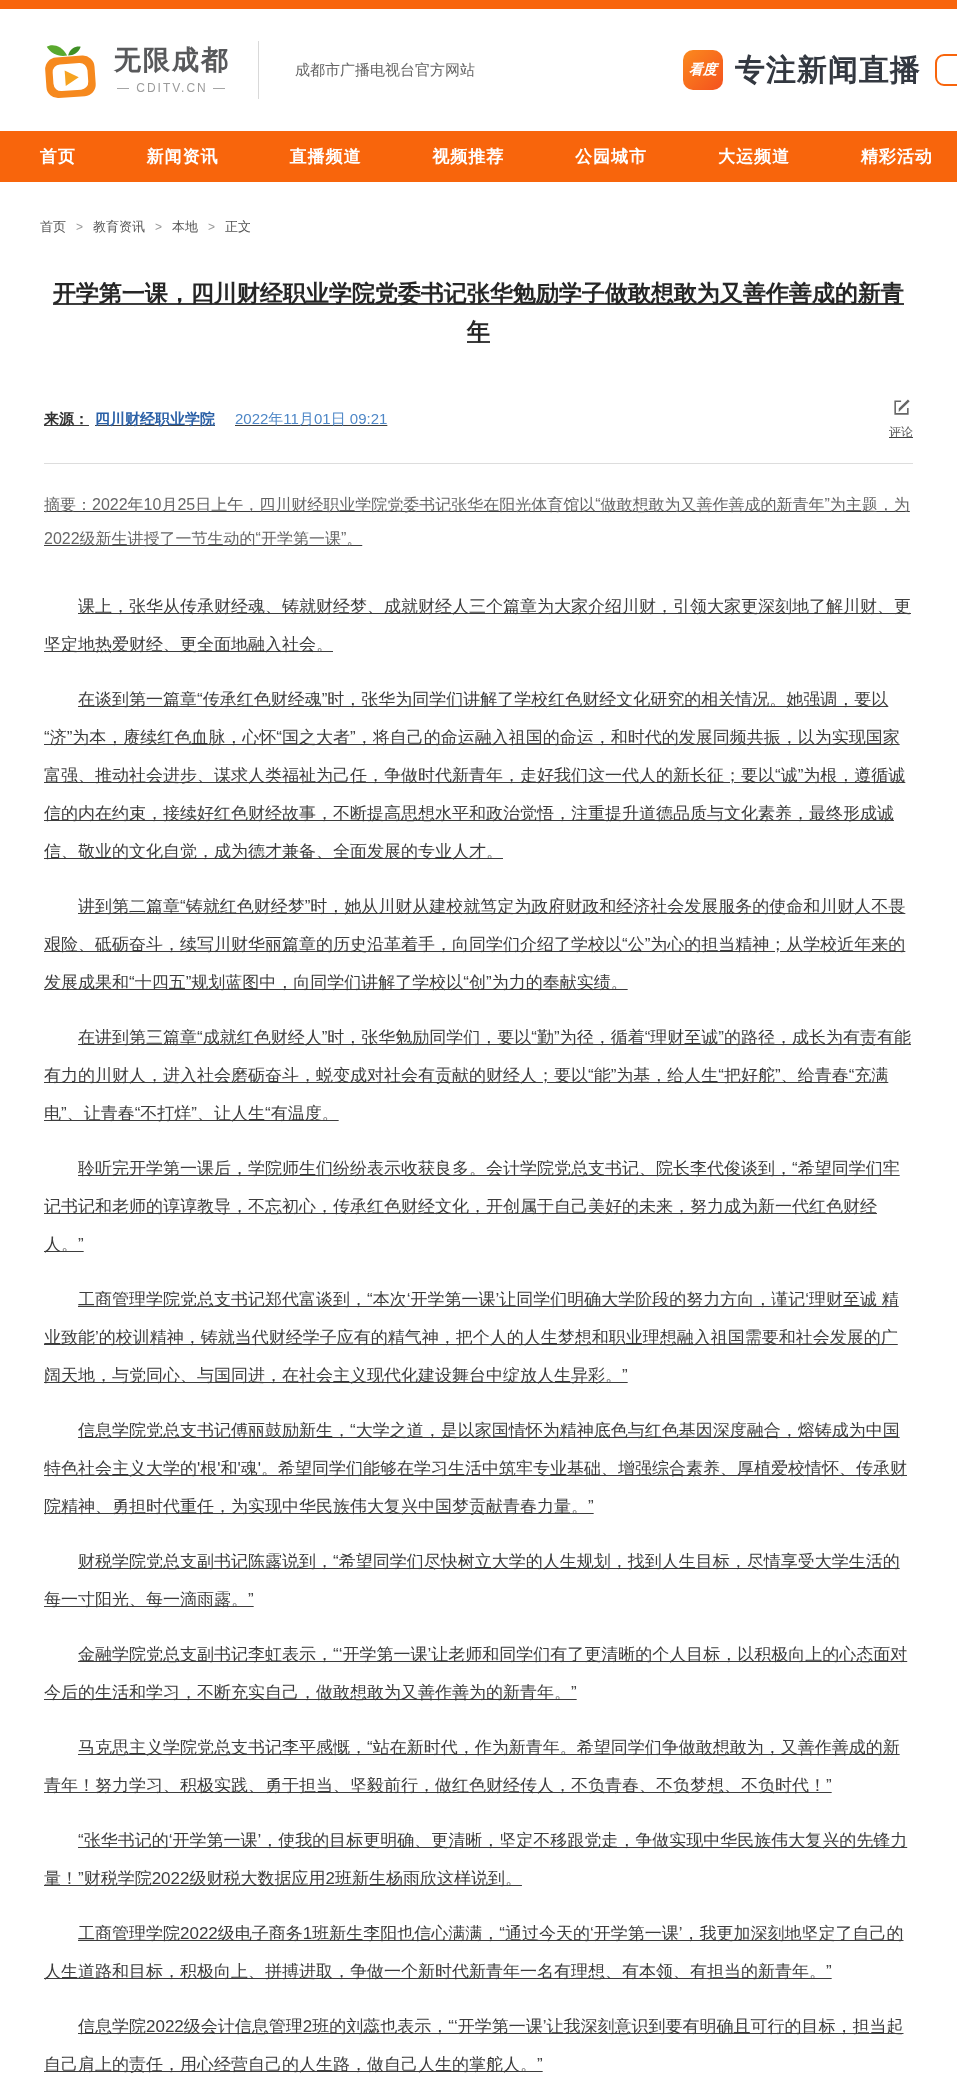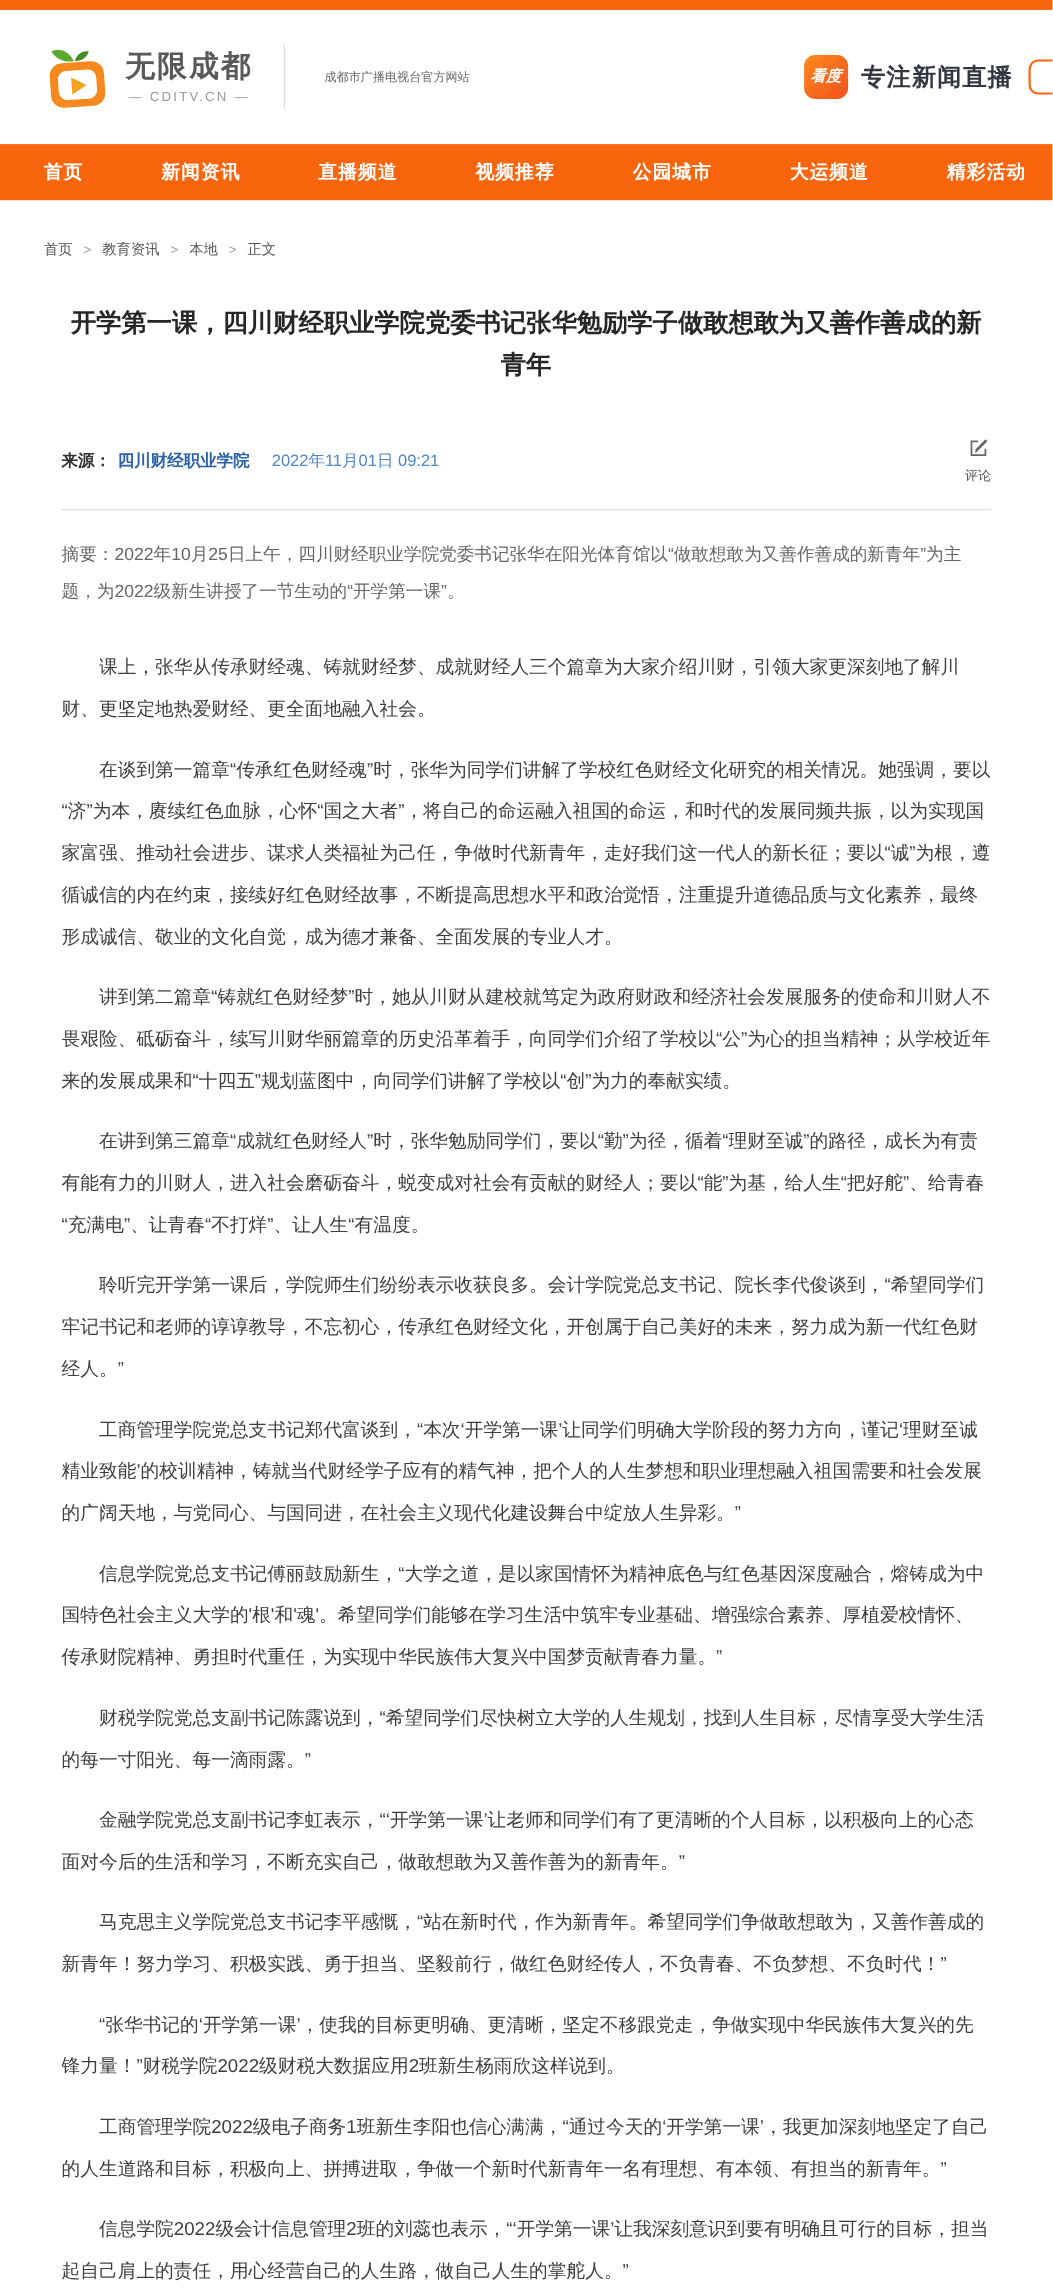--- a/index.html
+++ b/index.html
@@ -22,30 +22,30 @@
     height:122px;
     display:flex;align-items:center;justify-content:space-between;
     padding:0 0 0 40px;position:relative;overflow:hidden;
   }
   .logo-group{display:flex;align-items:center;}
   .logo-mark{width:62px;height:62px;flex:0 0 auto;}
   .logo-text{margin-left:12px;text-align:center;}
   .logo-title{font-size:27px;font-weight:bold;color:#58595b;letter-spacing:2px;line-height:30px;}
   .logo-domain{font-size:12px;color:#9a9a9a;letter-spacing:2px;margin-top:6px;}
   .header-vdivider{width:1px;height:58px;background:#d9d9d9;margin:0 36px 0 28px;}
-  .tagline{font-size:11px;color:#666;}
+  .tagline{font-size:15px;color:#666;}
   .header-right{display:flex;align-items:center;margin-right:0;}
   .kandu-badge{
     width:40px;height:40px;border-radius:10px;
     background:linear-gradient(135deg,#fb8a1e,#f4511e);
     color:#fff;display:flex;align-items:center;justify-content:center;
     font-family:"DejaVu Serif","Liberation Serif",serif;
     font-style:italic;font-size:14px;font-weight:bold;flex:0 0 auto;
   }
-  .slogan{font-size:22px;font-weight:bold;color:#333840;margin:0 14px 0 12px;letter-spacing:1px;}
+  .slogan{font-size:30px;font-weight:bold;color:#333840;margin:0 14px 0 12px;letter-spacing:1px;}
   .partial-button{
     width:46px;height:32px;border:2px solid var(--accent);border-radius:9px;
     margin-right:-24px;flex:0 0 auto;background:#fff;
   }
   
   .main-nav{
     height:51px;background:var(--accent);
     display:flex;align-items:center;justify-content:space-between;
     padding:0 24px 0 40px;
   }
@@ -54,21 +54,21 @@
     letter-spacing:1px;cursor:pointer;
   }
   
   .breadcrumb{
     margin:36px 40px 0 40px;font-size:13px;color:#555;
     display:flex;align-items:center;gap:10px;
   }
   .crumb{color:#555;text-decoration:none;cursor:pointer;}
   .crumb-sep{color:#999;font-size:12px;}
   
-  .article{padding:0 56px;}
+  .article{padding:0 44px;text-decoration:underline;}
   .article-title{
     margin-top:38px;text-align:center;
     font-size:23px;line-height:38px;font-weight:bold;color:#262626;
   }
   .meta-row{
     margin-top:48px;display:flex;align-items:center;justify-content:space-between;
     font-size:15px;
   }
   .meta-left{display:flex;align-items:center;gap:6px;}
   .source-label{color:#2b3a55;font-weight:bold;color:#333;}

